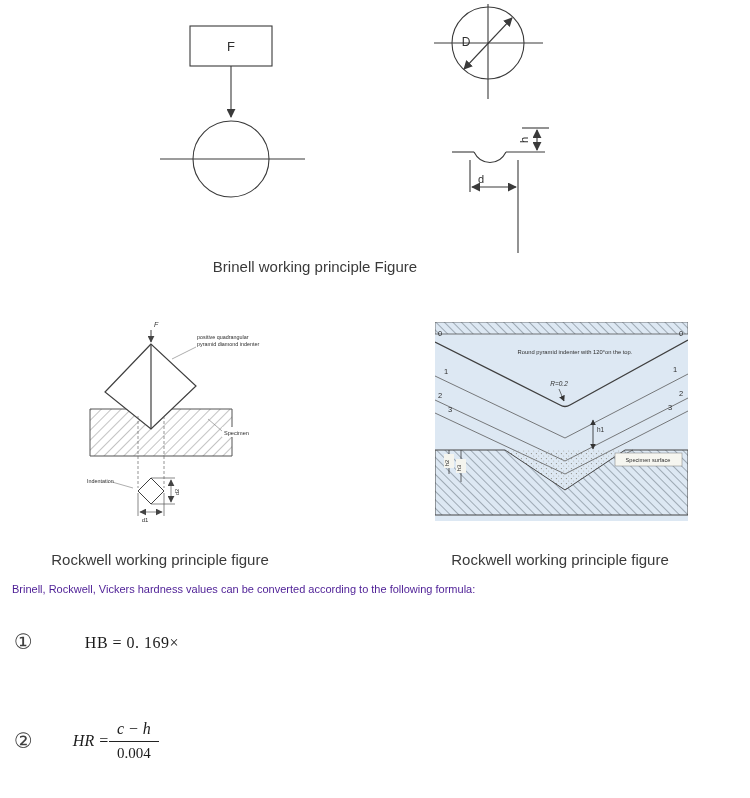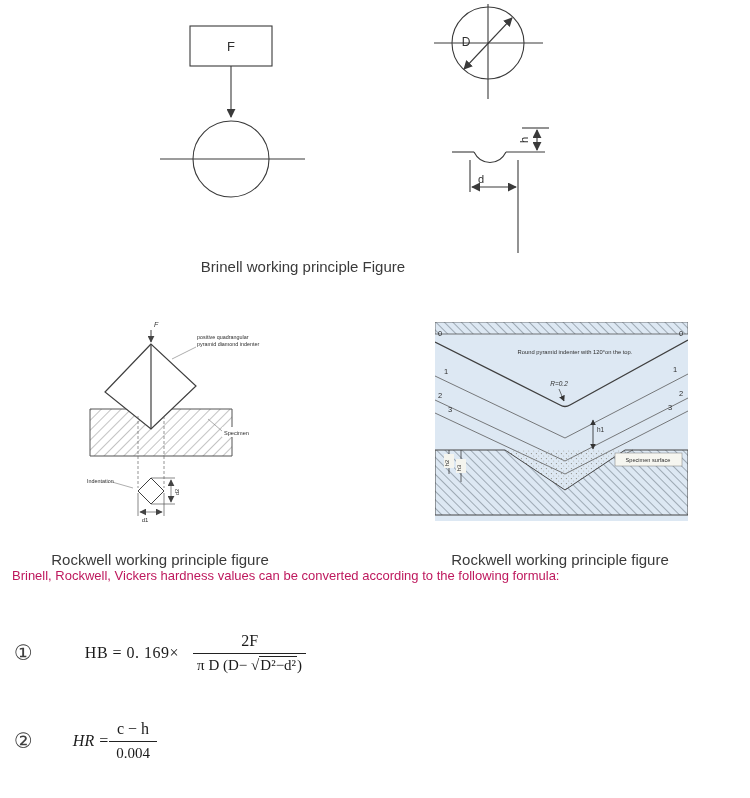--- a/index.html
+++ b/index.html
@@ -2,32 +2,32 @@
 <html><head>
 <meta charset="utf-8">
 <style>
   *{margin:0;padding:0;box-sizing:border-box}
   html,body{background:#fff}
   body{width:750px;height:798px;position:relative;overflow:hidden;
        font-family:"Liberation Sans",sans-serif;color:#3a3a3a}
   .abs{position:absolute}
   svg text{font-family:"Liberation Sans",sans-serif;fill:#2f2f2f}
   .caption{position:absolute;font-size:15px;color:#3a3a3a;text-align:center;white-space:nowrap}
-  .intro{position:absolute;left:12px;top:568px;width:738px;font-size:13px;color:#be185d}
+  .intro{position:absolute;left:12px;top:583px;width:738px;font-size:11px;color:#4c1d95}
   .formula{position:absolute;display:flex;align-items:center;
            font-family:"Liberation Serif",serif;color:#1b1b1b}
   .circ{font-family:"DejaVu Sans",sans-serif;font-size:21px;color:#3f3f3f;line-height:1}
   .f1 .circ{margin-right:52px}
   .f2 .circ{margin-right:40px}
   .lhs1{font-size:16px;letter-spacing:.5px;margin-right:14px}
   .lhs2{font-size:16px;font-style:italic;margin-right:0}
   .frac{display:inline-block;text-align:center;vertical-align:middle}
   .frac .num{display:block;border-bottom:1.3px solid #222;padding:0 8px 3px;font-size:16px}
   .frac .den{display:block;padding:3px 4px 0;font-size:15px;white-space:nowrap}
-  .f2 .num{}
+  .f2 .num{font-style:italic}
   .radicand{border-top:1.1px solid #222;padding:0 1px}
   .sqrt{padding-right:0}
 </style>
 </head>
 <body>
 
 <div>
 
   <svg class="abs" style="left:0;top:0" width="750" height="290" viewBox="0 0 750 290">
     <defs>
@@ -54,21 +54,21 @@
       <line x1="470" y1="160" x2="470" y2="192"></line>
       <line x1="518" y1="160" x2="518" y2="253"></line>
       <line x1="472" y1="187" x2="516" y2="187" marker-start="url(#arwB)" marker-end="url(#arwB)"></line>
     </g>
     <text x="231" y="51" text-anchor="middle" font-size="13">F</text>
     <text x="466" y="46" text-anchor="middle" font-size="12">D</text>
     <text x="528" y="140" text-anchor="middle" font-size="11" transform="rotate(-90 528 140)">h</text>
     <text x="481" y="183" text-anchor="middle" font-size="11">d</text>
   </svg>
 
-  <div class="caption" style="left:0;top:258px;width:606px">Brinell working principle Figure</div>
+  <div class="caption" style="left:12px;top:258px;width:606px">Brinell working principle Figure</div>
 
   <svg class="abs" style="left:75px;top:316px" width="230" height="224" viewBox="0 0 230 224">
     <defs>
       <marker id="arwV" markerUnits="userSpaceOnUse" markerWidth="7" markerHeight="7" viewBox="0 0 10 10" refX="9" refY="5" orient="auto-start-reverse">
         <path d="M0,0 L10,5 L0,10 Z" fill="#444"></path>
       </marker>
       <pattern id="htchV" width="7" height="7" patternUnits="userSpaceOnUse" patternTransform="rotate(45)">
         <line x1="0" y1="0" x2="0" y2="7" stroke="#8a8a8a" stroke-width="1"></line>
       </pattern>
     </defs>
@@ -176,24 +176,20 @@
     <text x="213" y="140" font-size="5.6" text-anchor="middle" fill="#333">Specimen surface</text>
   </svg>
 
   <div class="caption" style="left:425px;top:551px;width:270px">Rockwell working principle figure</div>
 
   <p class="intro">Brinell, Rockwell, Vickers hardness values can be converted according to the following formula:</p>
 
   <div class="formula f1" style="left:14px;top:632px">
     <span class="circ">①</span>
     <span class="lhs1">HB = 0. 169×</span>
-    <span class="frac">
-      <span class="num">2F</span>
-      <span class="den"><span>π D (D− </span><span class="sqrt">√</span><span class="radicand">D²−d²</span><span>)</span></span>
-    </span>
   </div>
 
   <div class="formula f2" style="left:14px;top:720px">
     <span class="circ">②</span>
     <span class="lhs2">HR =</span>
     <span class="frac">
       <span class="num">c − h</span>
       <span class="den">0.004</span>
     </span>
   </div>

